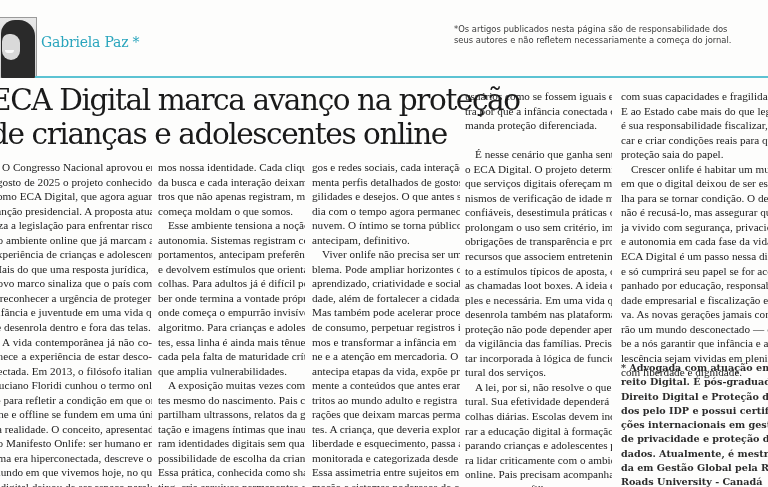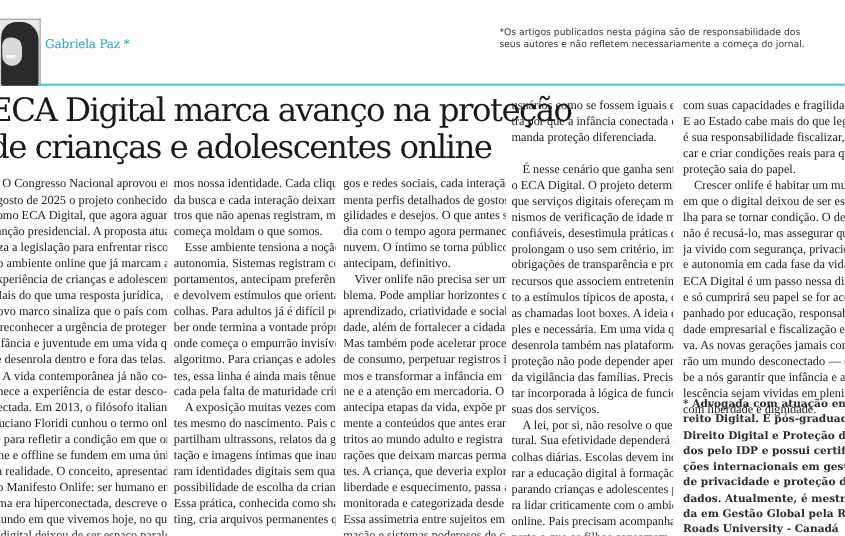--- a/index.html
+++ b/index.html
@@ -2,21 +2,21 @@
 <html><head>
 <meta charset="utf-8">
 <style>
   html, body { margin:0; padding:0; }
   body { width:768px; height:487px; overflow:hidden; background:#fdfdfc; position:relative; font-family:"DejaVu Serif", serif; color:#1e1e1e; }
   .header { position:absolute; left:0; top:0; width:768px; height:78px; }
   .photo { position:absolute; left:-2px; top:17px; width:37px; height:60px; border:1px solid #9a9a9a; border-bottom:none; background:linear-gradient(180deg,#e8e8e8 0%,#cfcfcf 100%); overflow:hidden; }
   .photo .hair { position:absolute; left:2px; top:2px; width:34px; height:60px; background:#2a2a2a; border-radius:14px 16px 4px 4px; }
   .photo .face { position:absolute; left:3px; top:16px; width:18px; height:26px; background:#d9d9d9; border-radius:8px 10px 10px 10px; }
   .photo .smile { position:absolute; left:6px; top:32px; width:9px; height:3px; background:#fafafa; border-radius:0 0 5px 5px; }
-  .author { position:absolute; left:41px; top:34px; font-family:"DejaVu Serif", serif; font-size:11px; color:#2aa5bd; letter-spacing:-0.2px; }
+  .author { position:absolute; left:41px; top:34px; font-family:"DejaVu Serif", serif; font-size:14px; color:#2aa5bd; letter-spacing:-0.2px; }
   .disclaimer { position:absolute; left:454px; top:4px; width:300px; font-family:"DejaVu Sans", sans-serif; font-size:8.4px; line-height:11px; color:#3a3a3a;margin-top:20px; }
   .rule { position:absolute; left:35px; top:76px; width:733px; height:2px; background:#5cc3d3; }
   .headline { position:absolute; left:-10px; top:83px; width:470px; font-family:"DejaVu Serif", serif; font-size:29.5px; line-height:34px; color:#1a1a1a; letter-spacing:-1.4px; font-weight:normal; }
   .headline div { white-space:nowrap; }
   .col { position:absolute; font-family:"Liberation Serif", serif; font-size:11.2px; line-height:14.55px; color:#222; text-align:justify; }
   .col .ln { display:block; white-space:nowrap; text-align-last:justify; overflow:hidden; }
   .col .ln.last { text-align-last:left; }
   .col .ln.ind { text-indent:10px; }
   #col1 { left:-8px; top:160px; width:160px; }
   #col2 { left:158px; top:160px; width:147px; }
@@ -81,20 +81,21 @@
     <span class="ln ind">Esse ambiente tensiona a noção de</span>
     <span class="ln">autonomia.  Sistemas registram com-</span>
     <span class="ln">portamentos, antecipam preferências</span>
     <span class="ln">e devolvem estímulos que orientam es-</span>
     <span class="ln">colhas. Para adultos já é difícil perce-</span>
     <span class="ln">ber onde termina a vontade própria e</span>
     <span class="ln">onde começa o empurrão invisível do</span>
     <span class="ln">algoritmo. Para crianças e adolescen-</span>
     <span class="ln">tes, essa linha é ainda mais tênue, mar-</span>
     <span class="ln">cada pela falta de maturidade crítica</span>
+    <span class="ln last">que amplia vulnerabilidades.</span>
     <span class="ln ind">A exposição muitas vezes começa an-</span>
     <span class="ln">tes mesmo do nascimento. Pais com-</span>
     <span class="ln">partilham ultrassons, relatos da ges-</span>
     <span class="ln">tação e imagens íntimas que inaugu-</span>
     <span class="ln">ram identidades digitais sem qualquer</span>
     <span class="ln">possibilidade de escolha da criança.</span>
     <span class="ln">Essa prática, conhecida como sharen-</span>
     <span class="ln">ting, cria arquivos permanentes que</span>
   </div>
 <div class="col" id="col3">
@@ -135,21 +136,21 @@
     <span class="ln">prolongam o uso sem critério, impõe</span>
     <span class="ln">obrigações de transparência e proíbe</span>
     <span class="ln">recursos que associem entretenimen-</span>
     <span class="ln">to a estímulos típicos de aposta, como</span>
     <span class="ln">as chamadas loot boxes. A ideia é sim-</span>
     <span class="ln">ples e necessária. Em uma vida que se</span>
     <span class="ln">desenrola também nas plataformas, a</span>
     <span class="ln">proteção não pode depender apenas</span>
     <span class="ln">da vigilância das famílias. Precisa es-</span>
     <span class="ln">tar incorporada à lógica de funciona-</span>
-    <span class="ln last">suas dos serviços.</span>
+    <span class="ln last">tural dos serviços.</span>
     <span class="ln ind">A lei, por si, não resolve o que é cul-</span>
     <span class="ln">tural. Sua efetividade dependerá de es-</span>
     <span class="ln">colhas diárias. Escolas devem incorpo-</span>
     <span class="ln">rar a educação digital à formação, pre-</span>
     <span class="ln">parando crianças e adolescentes pa-</span>
     <span class="ln">ra lidar criticamente com o ambiente</span>
     <span class="ln">online. Pais precisam acompanhar de</span>
     <span class="ln">perto o que os filhos consomem e com-</span>
   </div>
 <div class="col" id="col5">

